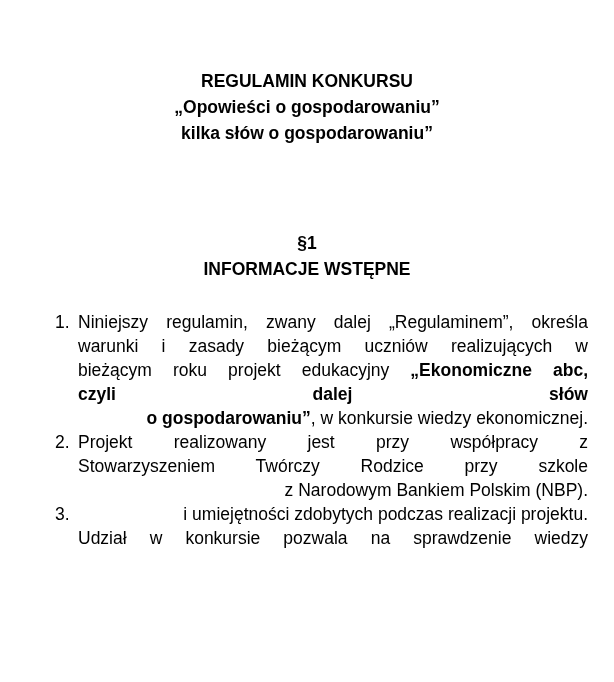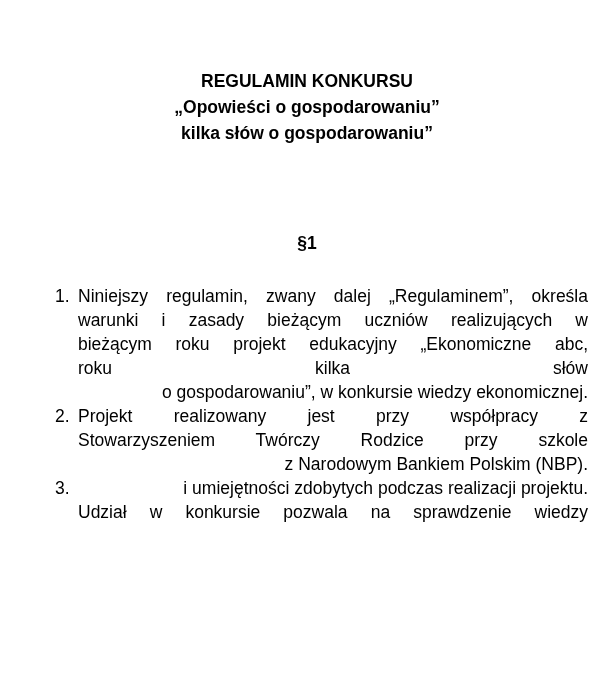--- a/index.html
+++ b/index.html
@@ -47,45 +47,46 @@
   .item-body {
     flex: 0 0 510px;
     width: 510px;
   }
   .line { text-align: right; }
   .line.just {
     text-align: justify;
     text-align-last: justify;
     text-justify: inter-word;
   }
-  b { font-weight: 400; }
+  b { font-weight: 700; }
 </style>
 </head>
 <body>
 
 <div class="page">
 
   <header class="title-block">
     <div class="t-line">REGULAMIN KONKURSU</div>
     <div class="t-line">„Opowieści o gospodarowaniu”</div>
     <div class="t-line">kilka słów o gospodarowaniu”</div>
   </header>
 
   <div class="section-block">
     <div class="t-line">§1</div>
+    <div class="t-line">INFORMACJE WSTĘPNE</div>
   </div>
 
   <div class="list">
       <div class="list-item">
         <div class="num">1.</div>
         <div class="item-body">
           <div class="line just"><span>Niniejszy regulamin, zwany dalej „Regulaminem”, określa</span></div>
           <div class="line just"><span>warunki i zasady bieżącym uczniów realizujących w</span></div>
           <div class="line just"><span>bieżącym roku projekt edukacyjny </span><b>„Ekonomiczne abc,</b></div>
-          <div class="line just"><b>roku kilka słów</b></div>
+          <div class="line just"><b>czyli dalej słów</b></div>
           <div class="line"><b>o gospodarowaniu”</b><span>, w konkursie wiedzy ekonomicznej.</span></div>
         </div>
       </div>
       <div class="list-item">
         <div class="num">2.</div>
         <div class="item-body">
           <div class="line just"><span>Projekt realizowany jest przy współpracy z</span></div>
           <div class="line just"><span>Stowarzyszeniem Twórczy Rodzice przy szkole</span></div>
           <div class="line"><span>z Narodowym Bankiem Polskim (NBP).</span></div>
         </div>

